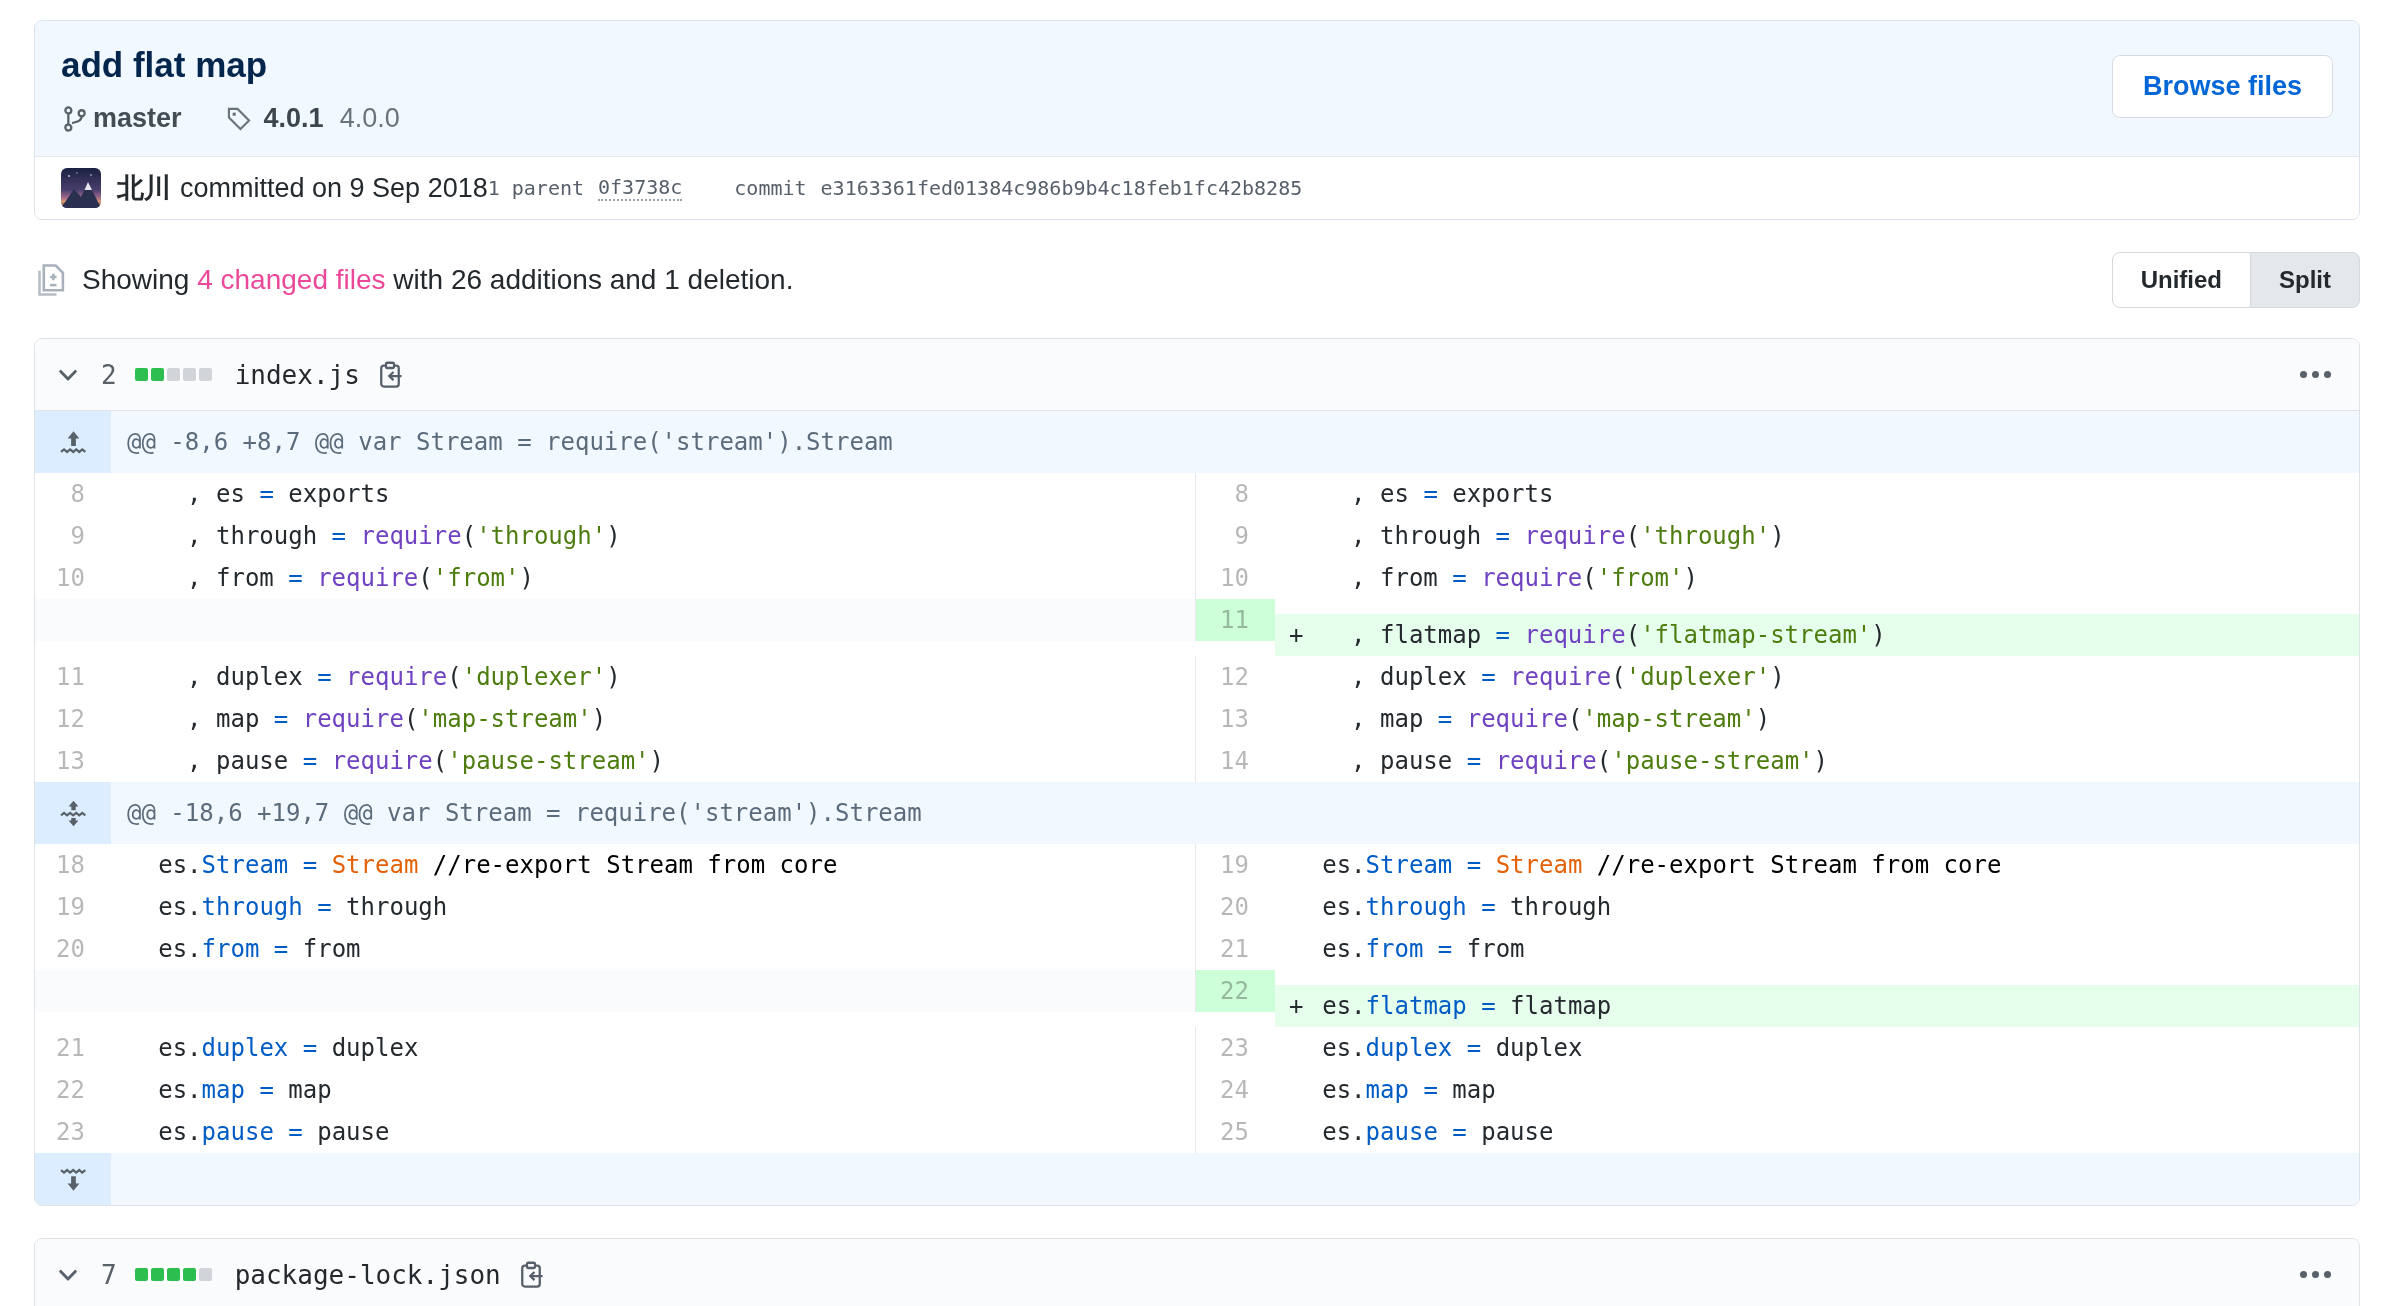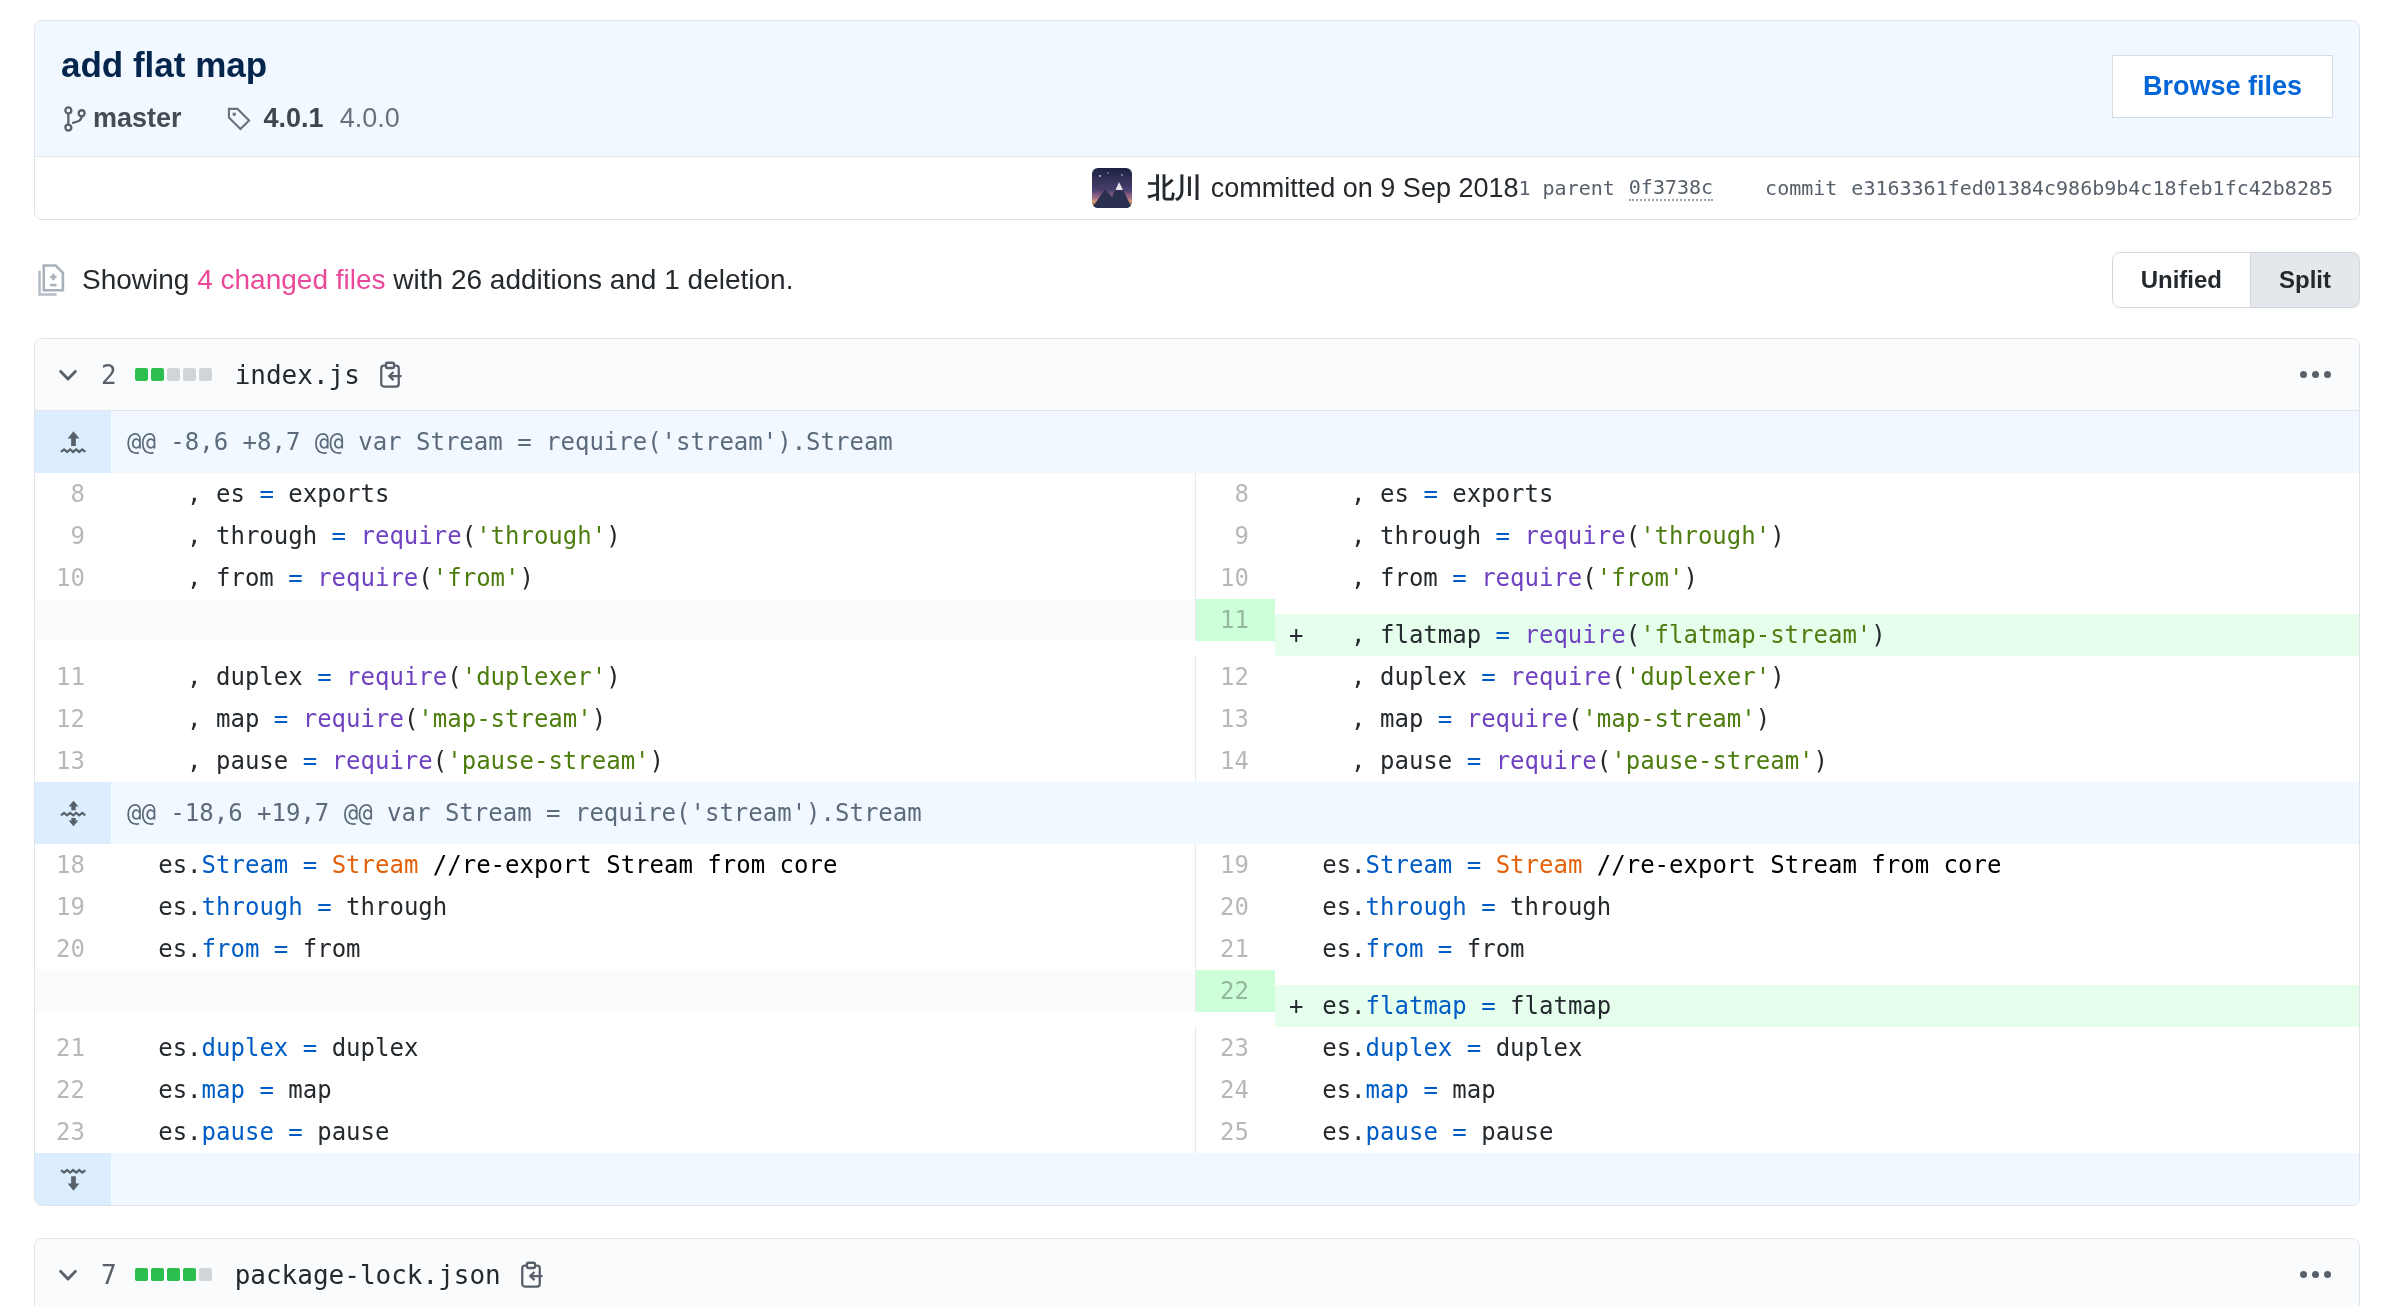--- a/index.html
+++ b/index.html
@@ -9,23 +9,23 @@
 
   
   .commit-card { border:1px solid #dbe2ea; border-radius:8px; overflow:hidden; }
   .commit-head { background:#f1f8ff; padding:24px 26px 22px; display:flex; justify-content:space-between; align-items:flex-start; }
   .commit-title { font-size:35px; font-weight:700; color:#05264c; margin-bottom:18px; }
   .commit-refs { display:flex; align-items:center; font-size:27px; color:#444d56; }
   .commit-refs .branch { font-weight:600; margin-left:4px; }
   .refs-tags { display:flex; align-items:center; margin-left:44px; }
   .tag-cur { font-weight:700; margin-left:12px; color:#3d454d; }
   .tag-prev { margin-left:16px; color:#6a737d; }
-  .browse-btn { margin-top:10px; background:#fff; border:1px solid #d5dce3; border-radius:0;
+  .browse-btn { margin-top:10px; background:#fff; border:1px solid #d5dce3; border-radius:8px;
     padding:15px 30px; font-size:27px; font-weight:600; color:#0366d6; cursor:pointer; font-family:inherit; }
-  .commit-meta { background:#fff; border-top:1px solid #e3e8ee; padding:11px 26px; display:flex; align-items:center; justify-content:flex-end; }
+  .commit-meta { background:#fff; border-top:1px solid #e3e8ee; padding:11px 26px; display:flex; align-items:center; justify-content:flex-start; }
   .meta-left { display:flex; align-items:center; font-size:27px; }
   .avatar-wrap { width:40px; height:40px; border-radius:6px; overflow:hidden; margin-right:16px; flex:0 0 auto; }
   .author-name { font-weight:700; margin-right:9px; }
   .meta-right { font-family:"DejaVu Sans Mono","Liberation Mono",monospace; font-size:20px; color:#57606a; display:flex; align-items:center; }
   .sha-link { color:#57606a; text-decoration:none; border-bottom:2px dotted #9aa3ab; }
   .meta-commit { margin-left:52px; }
   .meta-right .lbl { margin-right:14px; }
 
   
   .diff-toolbar { display:flex; align-items:center; justify-content:space-between; margin:32px 0 30px; }

